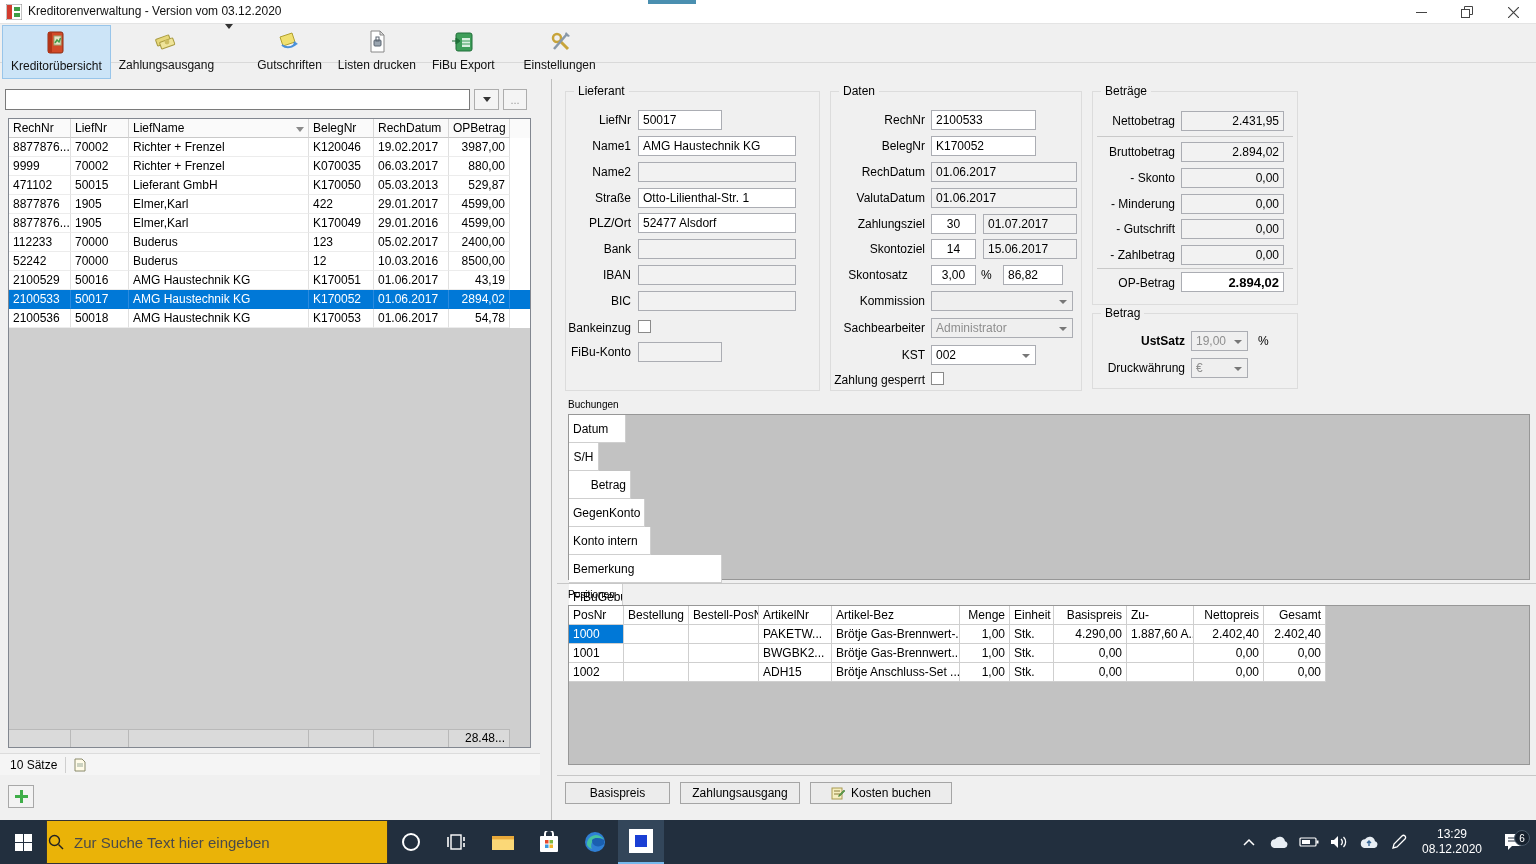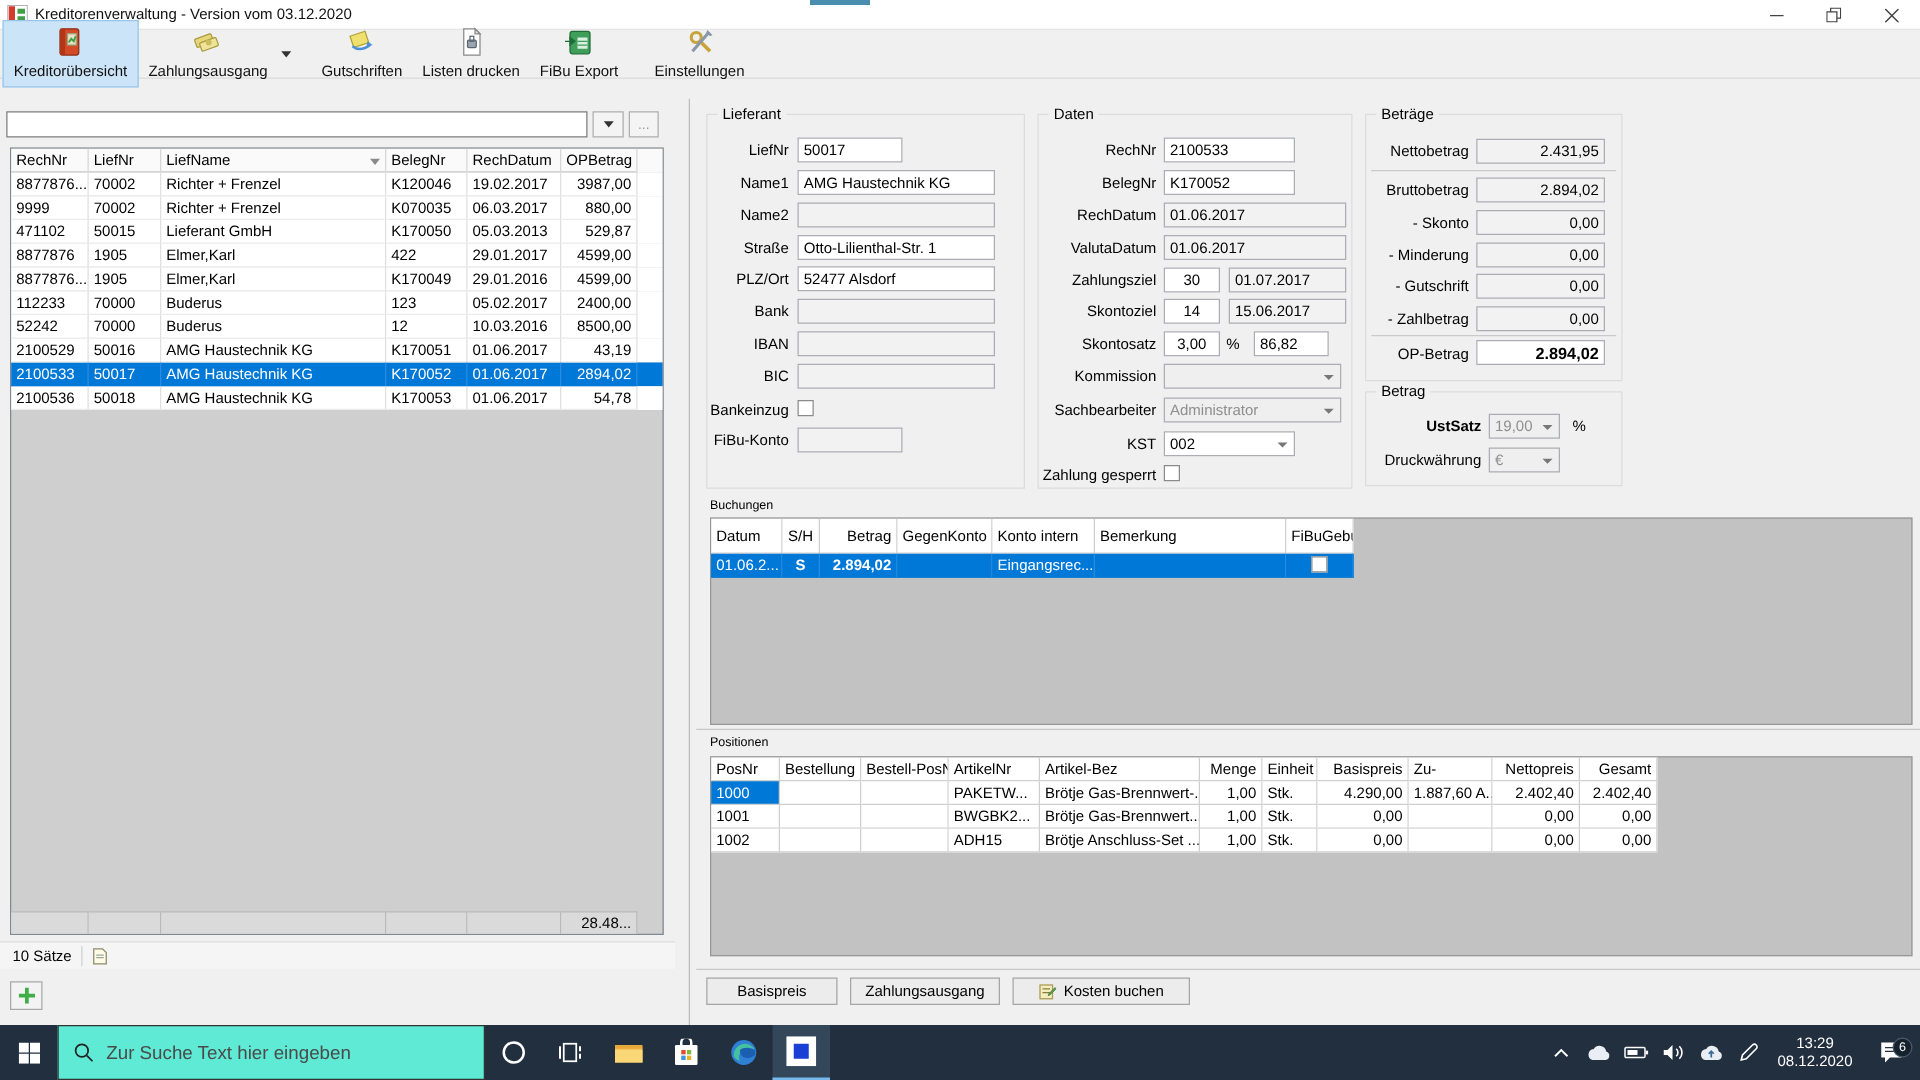--- a/index.html
+++ b/index.html
@@ -9,21 +9,21 @@
 
   
   .titlebar { position:absolute; left:0; top:0; width:1536px; height:24px; background:#ffffff; border-bottom:1px solid #e4e4e4; }
   .titlebar .appicon { position:absolute; left:6px; top:4px; width:16px; height:16px; }
   .titlebar .title { position:absolute; left:28px; top:4px; font-size:12px; color:#111; white-space:nowrap; }
   .win-controls { position:absolute; right:0; top:0; height:24px; display:flex; }
   .win-btn { width:46px; height:24px; display:flex; align-items:center; justify-content:center; color:#444; font-size:12px; }
   .topstrip { position:absolute; left:648px; top:0; width:48px; height:4px; background:#4a8fb0; }
 
   
-  .toolbar { position:absolute; left:0; top:24px; width:1536px; height:39px; background:#f0f0f0; border-bottom:1px solid #d9d9d9; display:flex; align-items:center; padding-left:2px; }
+  .toolbar { position:absolute; left:0; top:24px; width:1536px; height:39px; background:#f0f0f0; border-bottom:1px solid #d9d9d9; display:flex; align-items:flex-start; padding-left:2px; }
   .tb-btn { display:flex; flex-direction:column; align-items:center; justify-content:flex-end; padding:4px 8px 5px; margin:1px 0; font-size:12px; color:#111; white-space:nowrap; }
   .tb-btn .ticon { width:26px; height:26px; margin-bottom:3px; }
   .tb-btn.active { background:#cce4f7; border:1px solid #98c5ea; }
   .tb-drop { width:14px; display:flex; align-items:center; justify-content:center; }
   .tb-sep { width:1px; background:#c5c5c5; margin:4px 6px; }
   .caret-down { width:0; height:0; border-left:4px solid transparent; border-right:4px solid transparent; border-top:5px solid #333; }
 
   
   .textbox { position:absolute; height:20px; background:#fff; border:1px solid #abadb3; font-size:12px; color:#000; padding:2px 4px; white-space:nowrap; overflow:hidden; }
   .textbox.ro { background:#f2f2f2; }
@@ -70,21 +70,21 @@
   .p0{width:55px;} .p1{width:65px;} .p2{width:70px;} .p3{width:73px;} .p4{width:128px;} .p5{width:50px;} .p6{width:44px;} .p7{width:73px;} .p8{width:67px;} .p9{width:70px;} .p10{width:62px;}
   .pcell-sel { background:#0078d7 !important; color:#fff; }
   .hdr-two { line-height:12px; }
 
   .footer-btn { position:absolute; top:782px; height:22px; background:#ececec; border:1px solid #a5a5a5; font-size:12px; color:#000; display:flex; align-items:center; justify-content:center; gap:6px; }
   .hline { position:absolute; left:557px; width:979px; height:1px; background:#c7c7c7; }
 
   
   .taskbar { position:absolute; left:0; top:820px; width:1536px; height:44px; background:#222f3e; display:flex; align-items:stretch; }
   .tb-item { width:46px; display:flex; align-items:center; justify-content:center; }
-  .tb-search { width:342px; background:#5eead4; border:1px solid #333; display:flex; align-items:center; gap:10px; padding-left:12px; }
+  .tb-search { width:342px; background:#eab308; border:1px solid #333; display:flex; align-items:center; gap:10px; padding-left:1px; }
   .tb-search span { font-size:15px; color:#4a4a4a; white-space:nowrap; }
   .tb-app-active { width:46px; background:#33465a; border-bottom:2px solid #76b9ed; display:flex; align-items:center; justify-content:center; }
   .tray { margin-left:auto; display:flex; align-items:center; }
   .tray .tb-item { width:30px; }
   .tb-clock { width:76px; color:#fff; font-size:12px; text-align:center; line-height:15px; }
   .tb-note { position:relative; width:46px; display:flex; align-items:center; justify-content:center; }
   .badge { position:absolute; right:6px; bottom:5px; width:16px; height:16px; border-radius:50%; background:#16212e; color:#fff; font-size:10px; display:flex; align-items:center; justify-content:center; border:1px solid #4a5a6a; }
 </style>
 </head>
 <body>
@@ -338,21 +338,21 @@
     <span class="flabel" style="left:0; top:73px; width:94px;">RechDatum</span>
     <div class="textbox ro" style="left:100px; top:70px; width:146px;">01.06.2017</div>
     <span class="flabel" style="left:0; top:99px; width:94px;">ValutaDatum</span>
     <div class="textbox ro" style="left:100px; top:96px; width:146px;">01.06.2017</div>
     <span class="flabel" style="left:0; top:125px; width:94px;">Zahlungsziel</span>
     <div class="textbox num" style="left:100px; top:122px; width:45px; text-align:center;">30</div>
     <div class="textbox ro" style="left:152px; top:122px; width:94px;">01.07.2017</div>
     <span class="flabel" style="left:0; top:150px; width:94px;">Skontoziel</span>
     <div class="textbox num" style="left:100px; top:147px; width:45px; text-align:center;">14</div>
     <div class="textbox ro" style="left:152px; top:147px; width:94px;">15.06.2017</div>
-    <span class="flabel" style="left:0; top:176px; width:94px;">Skontosatz</span>
+    <span class="flabel" style="left:0; top:176px; width:94px;text-align:center;">Skontosatz</span>
     <div class="textbox num" style="left:100px; top:173px; width:45px; text-align:center;">3,00</div>
     <span class="flabel" style="left:150px; top:176px; width:14px; text-align:left;">%</span>
     <div class="textbox" style="left:172px; top:173px; width:60px;">86,82</div>
     <span class="flabel" style="left:0; top:202px; width:94px;">Kommission</span>
     <div class="combo dis" style="left:100px; top:199px; width:142px;"><span></span><span class="arr"></span></div>
     <span class="flabel" style="left:0; top:229px; width:94px;">Sachbearbeiter</span>
     <div class="combo dis" style="left:100px; top:226px; width:142px;"><span>Administrator</span><span class="arr"></span></div>
     <span class="flabel" style="left:0; top:256px; width:94px;">KST</span>
     <div class="combo" style="left:100px; top:253px; width:105px;"><span>002</span><span class="arr"></span></div>
     <span class="flabel" style="left:0; top:281px; width:94px;">Zahlung gesperrt</span>
@@ -383,21 +383,21 @@
     <span class="grouplabel">Betrag</span>
     <span class="flabel" style="left:0; top:20px; width:92px;font-weight:bold;">UstSatz</span>
     <div class="combo dis" style="left:98px; top:17px; width:57px;"><span>19,00</span><span class="arr"></span></div>
     <span class="flabel" style="left:165px; top:20px; width:14px; text-align:left;">%</span>
     <span class="flabel" style="left:0; top:47px; width:92px;">Druckwährung</span>
     <div class="combo dis" style="left:98px; top:44px; width:57px;"><span>€</span><span class="arr"></span></div>
   </div>
 
   <span class="sect-label" style="left:568px; top:399px;">Buchungen</span>
   <div class="dgrid" style="left:568px; top:414px; width:962px; height:166px;">
-    <div class="drow hdr2" style="width:514px;">
+    <div class="drow hdr2" style="width:514px;flex-direction:column;">
       <div class="dcell b0">Datum</div>
       <div class="dcell b1">S/H</div>
       <div class="dcell b2 tr">Betrag</div>
       <div class="dcell b3">GegenKonto</div>
       <div class="dcell b4 hdr-two" style="white-space:normal;">Konto intern</div>
       <div class="dcell b5">Bemerkung</div>
       <div class="dcell b6">FiBuGebucht</div>
     </div>
     <div class="drow sel" style="width:514px; height:19px;">
       <div class="dcell b0">01.06.2...</div>

